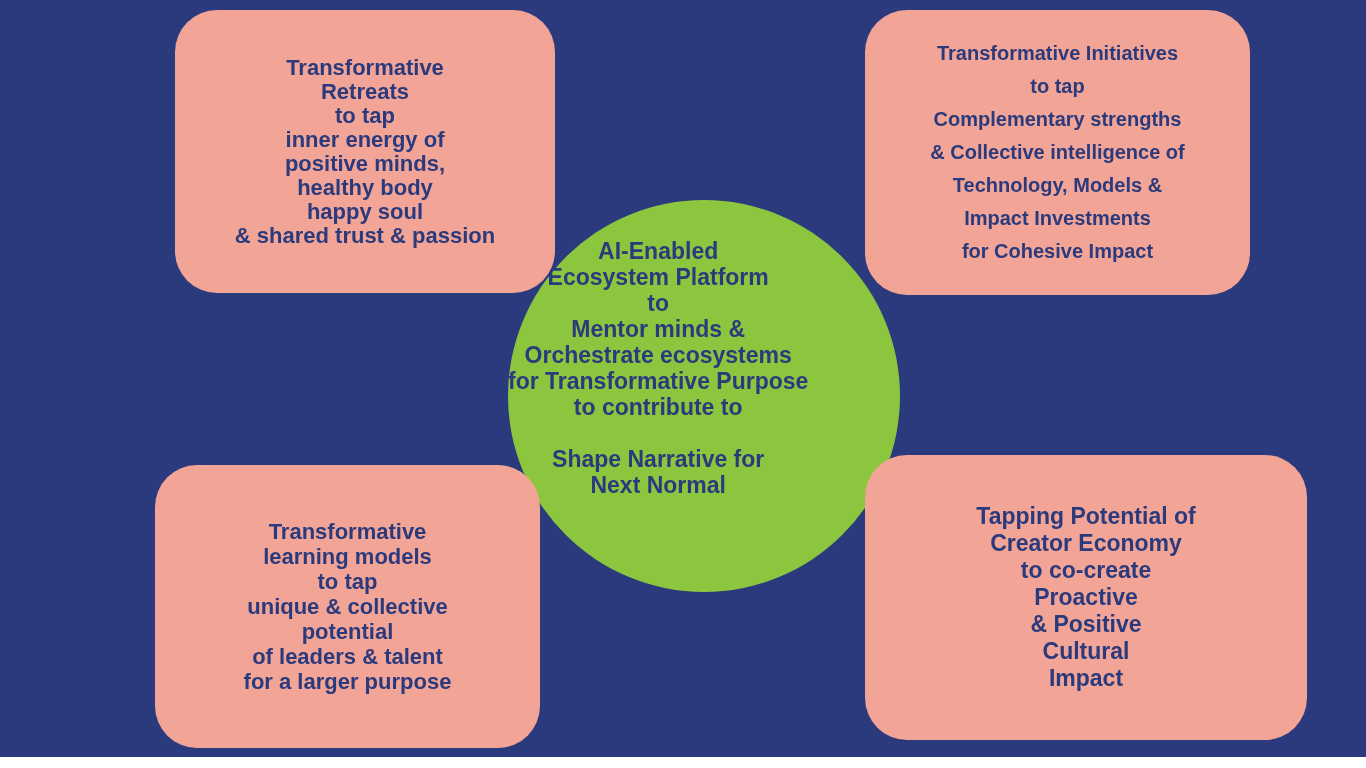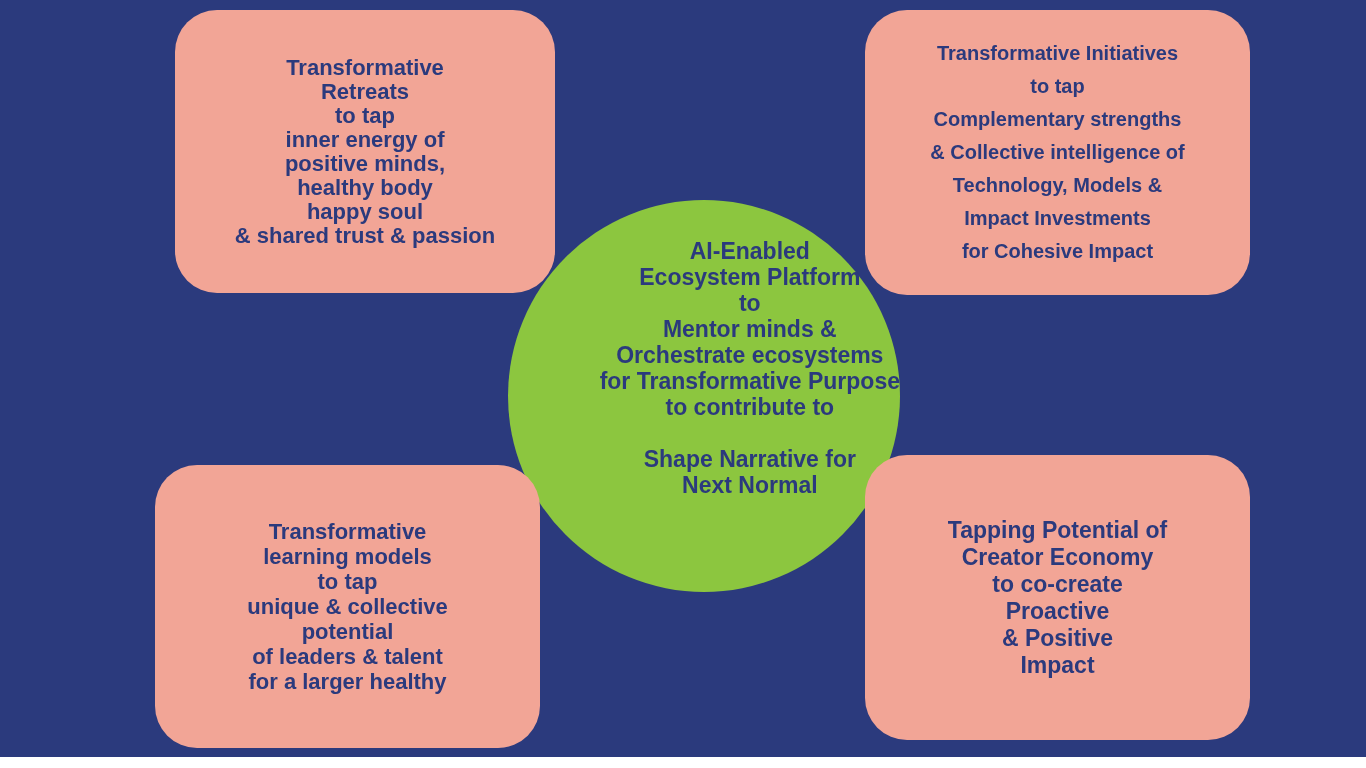--- a/index.html
+++ b/index.html
@@ -29,32 +29,32 @@
     justify-content: center;
     text-align: center;
     color: var(--color-text);
     font-weight: 700;
     z-index: 2;
     padding: 14px 18px;
   }
   .card-tl { left: 175px; top: 10px;  width: 380px; height: 283px; font-size: 22px; line-height: 24px; }
   .card-tr { left: 865px; top: 10px;  width: 385px; height: 285px; font-size: 20px; line-height: 33px; }
   .card-bl { left: 155px; top: 465px; width: 385px; height: 283px; font-size: 22px; line-height: 25px; }
-  .card-br { left: 865px; top: 455px; width: 385px; height: 285px; font-size: 23px; line-height: 27px; }
+  .card-br { left: 865px; top: 455px; width: 442px; height: 285px; font-size: 23px; line-height: 27px; }
   .circle {
     position: absolute;
     left: 508px;
     top: 200px;
     width: 392px;
     height: 392px;
     border-radius: 50%;
     background: var(--color-circle);
     display: flex;
     align-items: flex-start;
-    justify-content: flex-end;
+    justify-content: flex-start;
     text-align: center;
     color: var(--color-text);
     font-weight: 700;
     font-size: 23px;
     line-height: 26px;
     z-index: 1;
     padding-top: 38px;
   }
   .bottom-strip {
     position: absolute;
@@ -97,31 +97,32 @@
   </div>
 
   <div class="card card-bl">
     <div class="card-text">
         <div>Transformative</div>
         <div>learning models</div>
         <div>to tap</div>
         <div>unique &amp; collective</div>
         <div>potential</div>
         <div>of leaders &amp; talent</div>
-        <div>for a larger healthy</div>
+        <div>for a larger purpose</div>
       </div>
   </div>
 
   <div class="card card-br">
     <div class="card-text">
         <div>Tapping Potential of</div>
         <div>Creator Economy</div>
         <div>to co-create</div>
         <div>Proactive</div>
         <div>&amp; Positive</div>
+        <div>Cultural</div>
         <div>Impact</div>
       </div>
   </div>
 
   <div class="circle">
     <div class="circle-text">
         <div>AI-Enabled</div>
         <div>Ecosystem Platform</div>
         <div>to</div>
         <div>Mentor minds &amp;</div>

